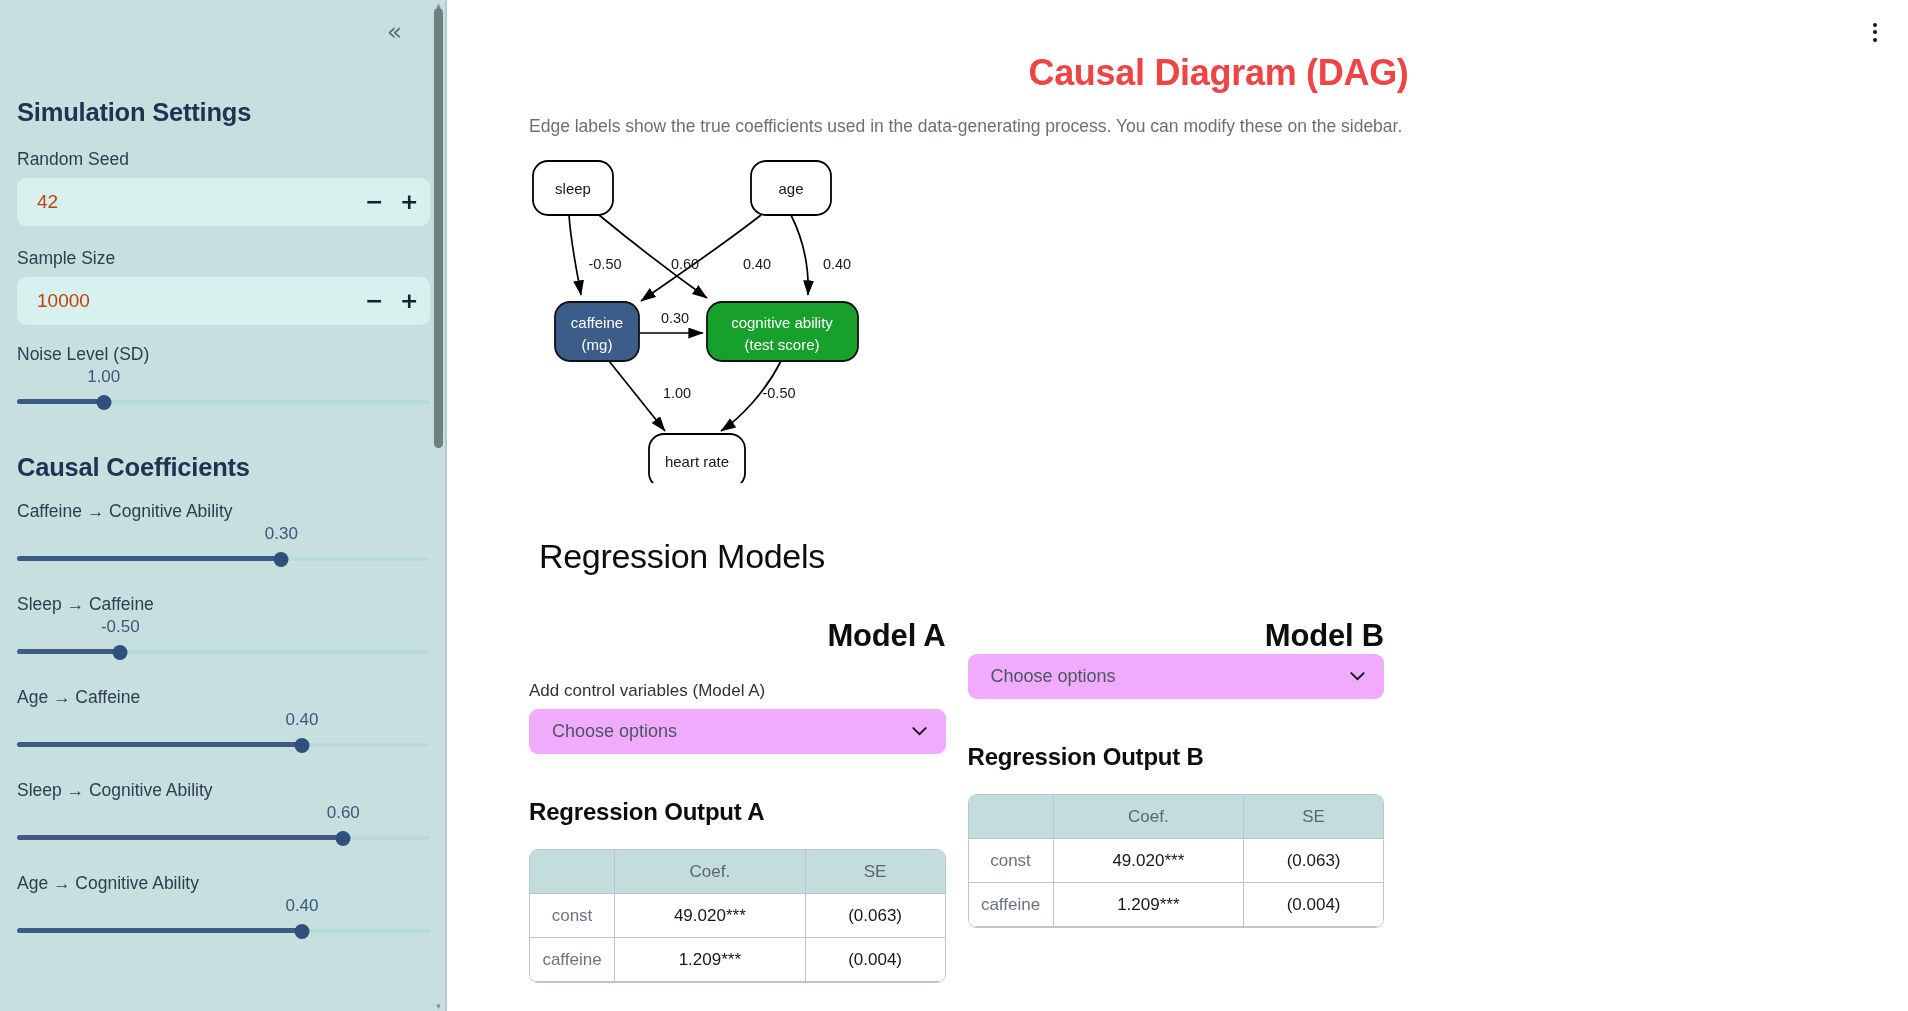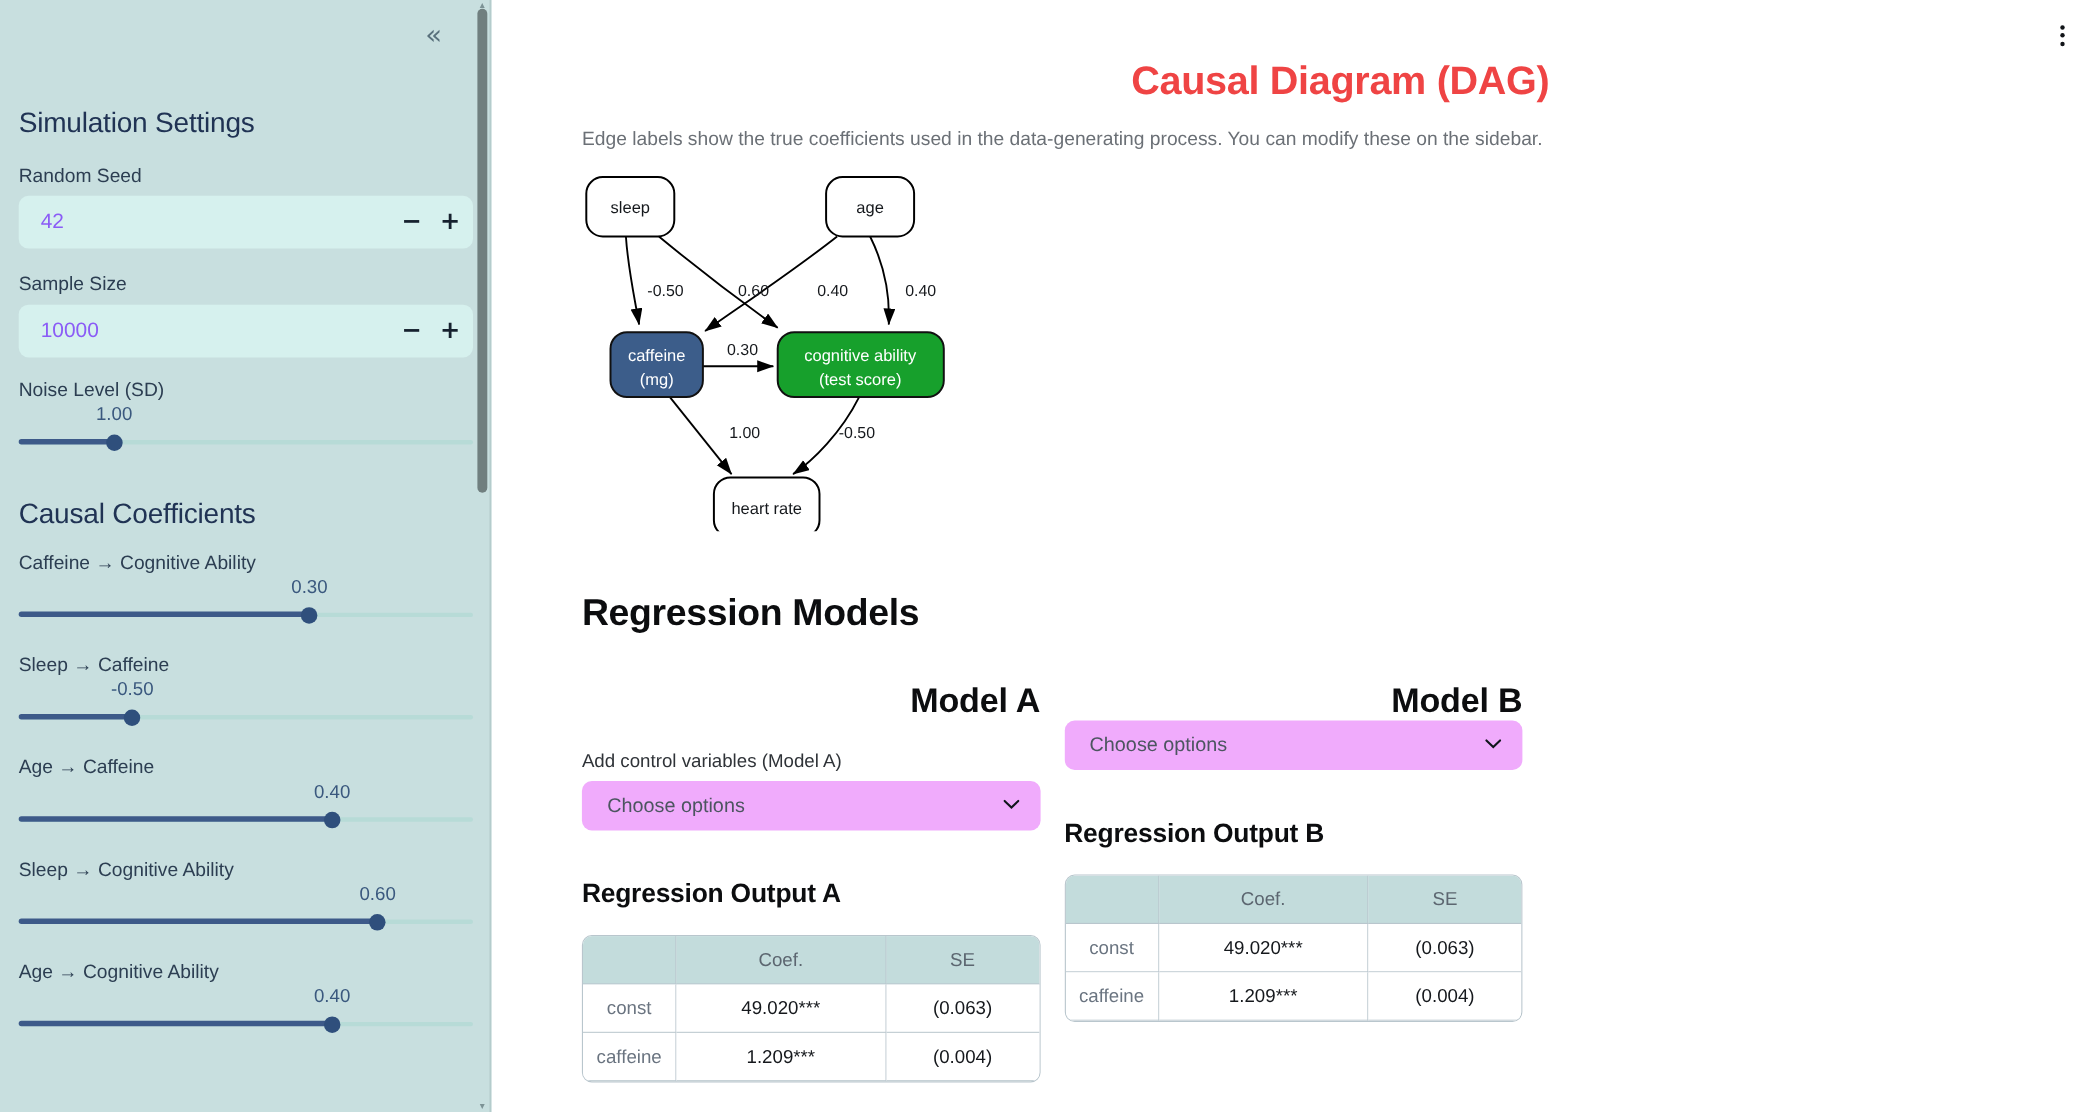--- a/index.html
+++ b/index.html
@@ -38,21 +38,21 @@
     color: #58707c;
     font-size: 25px;
     line-height: 1;
     letter-spacing: -2px;
     cursor: pointer;
     font-family: "DejaVu Sans", sans-serif;
     padding: 4px 6px;
   }
   .sb-h2 {
     font-size: 25.5px;
-    font-weight: normal;
+    font-weight: bold;
     color: #203354;
     margin: 36px 0 0 0;
     letter-spacing: -0.2px;
   }
   .sb-label {
     font-size: 17.5px;
     color: #2c3e52;
     margin-top: 21px;
     margin-bottom: 7px;
     line-height: 1.3;
@@ -61,21 +61,21 @@
     height: 48px;
     background: #d6f1ee;
     border-radius: 9px;
     display: flex;
     align-items: center;
     padding: 0 20px;
     position: relative;
   }
   .num-input .val {
     font-size: 19px;
-    color: #8b5cf6;
+    color: #c2410c;
   }
   .num-input .spin {
     position: absolute;
     display: flex;
     align-items: center;
     right: 16px;
     gap: 21px;
   }
   .num-input .spin span {
     font-size: 22px;
@@ -202,23 +202,23 @@
     letter-spacing: -0.3px;
     text-align: center;
   }
   p.page-sub {
     font-size: 17.5px;
     color: #6b7076;
     margin: 22px 0 0 0;
   }
   h2.sec-h {
     font-size: 34px;
-    font-weight: bold;
+    font-weight: normal;
     color: #0c0d0f;
-    margin: 0;
+    margin: 10px;
     letter-spacing: -0.3px;
   }
   h3.model-h {
     font-size: 31px;
     font-weight: bold;
     color: #0c0d0f;
     margin: 0;
     letter-spacing: -0.2px;
     text-align: right;
   }

